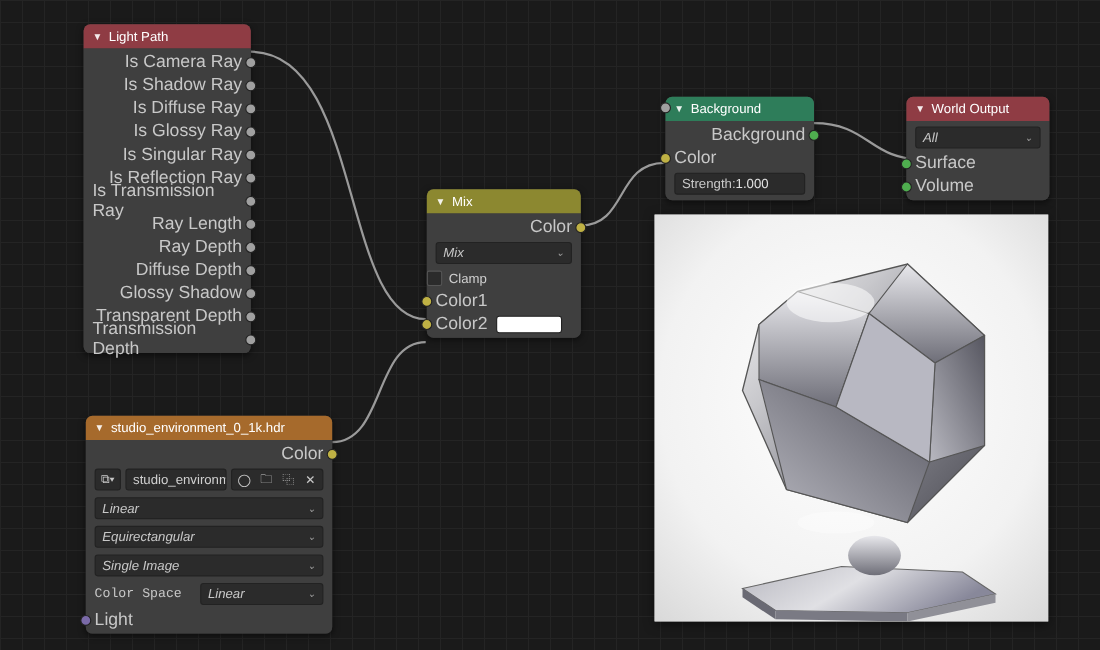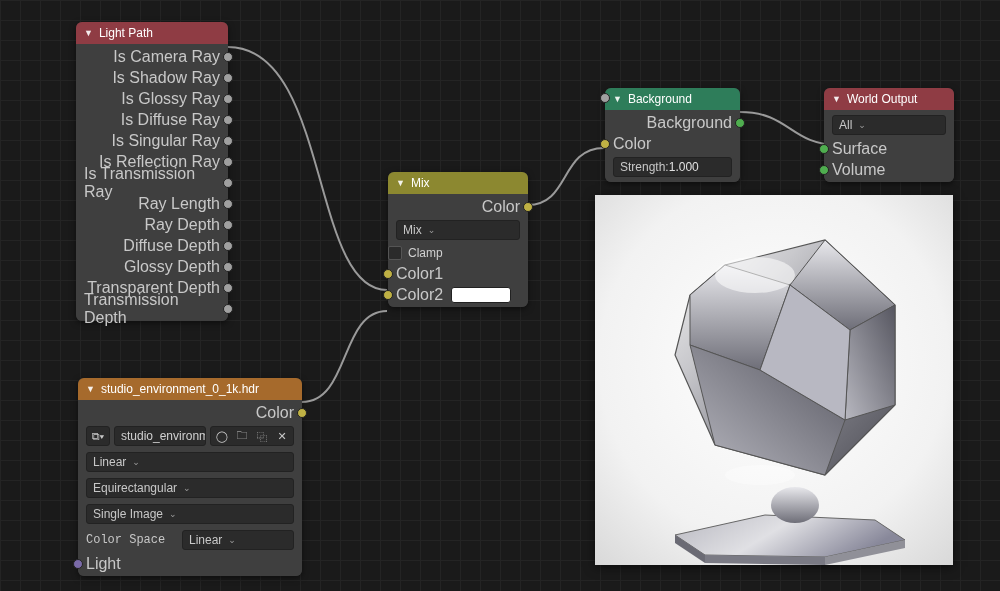--- a/index.html
+++ b/index.html
@@ -72,21 +72,21 @@
     background: #2b2b2b;
     border: 1px solid #222;
     border-radius: 3px;
     height: 20px;
     display: flex;
     align-items: center;
     padding: 0 6px;
     color: #c8c8c8;
     font-size: 12px;
   }
-  .select { width: 100%; }
+  .select { justify-content: space-between; width: 100%; font-style: italic; }
   .select .chev { font-size: 9px; margin-left: 6px; opacity: 0.7; }
   .col { padding: 3px 8px; }
   .checkrow { display: flex; align-items: flex-start; gap: 6px; padding: 3px 0; }
   .checkbox {
     width: 14px; height: 14px; background: #2b2b2b; border: 1px solid #555; border-radius: 2px;
   }
   .numfield { width: 100%; }
   .numfield .val { color: #e0e0e0; }
   .colorswatch {
     width: 60px; height: 16px; background: #fff; border: 1px solid #222; border-radius: 3px;
@@ -134,28 +134,28 @@
   <div class="node-body">
     <div class="row right">
         <span>Is Camera Ray</span>
         <span class="socket out s-gray"></span>
       </div>
     <div class="row right">
         <span>Is Shadow Ray</span>
         <span class="socket out s-gray"></span>
       </div>
     <div class="row right">
+        <span>Is Diffuse Ray</span>
+        <span class="socket out s-gray"></span>
+      </div>
+    <div class="row right">
         <span>Is Glossy Ray</span>
         <span class="socket out s-gray"></span>
       </div>
     <div class="row right">
-        <span>Is Diffuse Ray</span>
-        <span class="socket out s-gray"></span>
-      </div>
-    <div class="row right">
         <span>Is Singular Ray</span>
         <span class="socket out s-gray"></span>
       </div>
     <div class="row right">
         <span>Is Reflection Ray</span>
         <span class="socket out s-gray"></span>
       </div>
     <div class="row right">
         <span>Is Transmission Ray</span>
         <span class="socket out s-gray"></span>
@@ -166,21 +166,21 @@
       </div>
     <div class="row right">
         <span>Ray Depth</span>
         <span class="socket out s-gray"></span>
       </div>
     <div class="row right">
         <span>Diffuse Depth</span>
         <span class="socket out s-gray"></span>
       </div>
     <div class="row right">
-        <span>Glossy Depth</span>
+        <span>Glossy Shadow</span>
         <span class="socket out s-gray"></span>
       </div>
     <div class="row right">
         <span>Transparent Depth</span>
         <span class="socket out s-gray"></span>
       </div>
     <div class="row right">
         <span>Transmission Depth</span>
         <span class="socket out s-gray"></span>
       </div>

